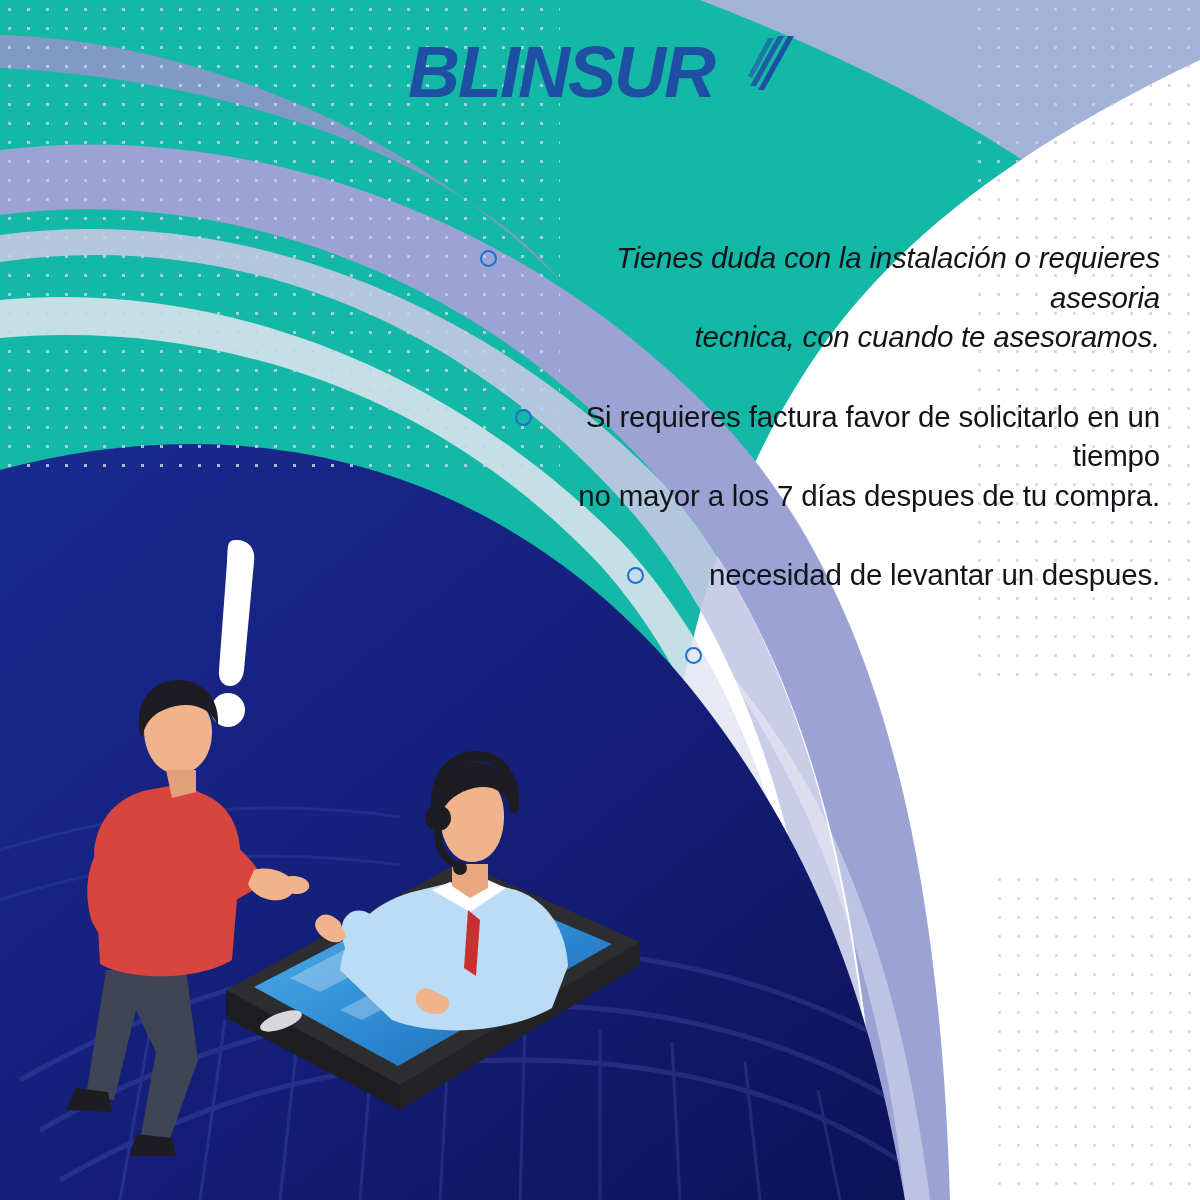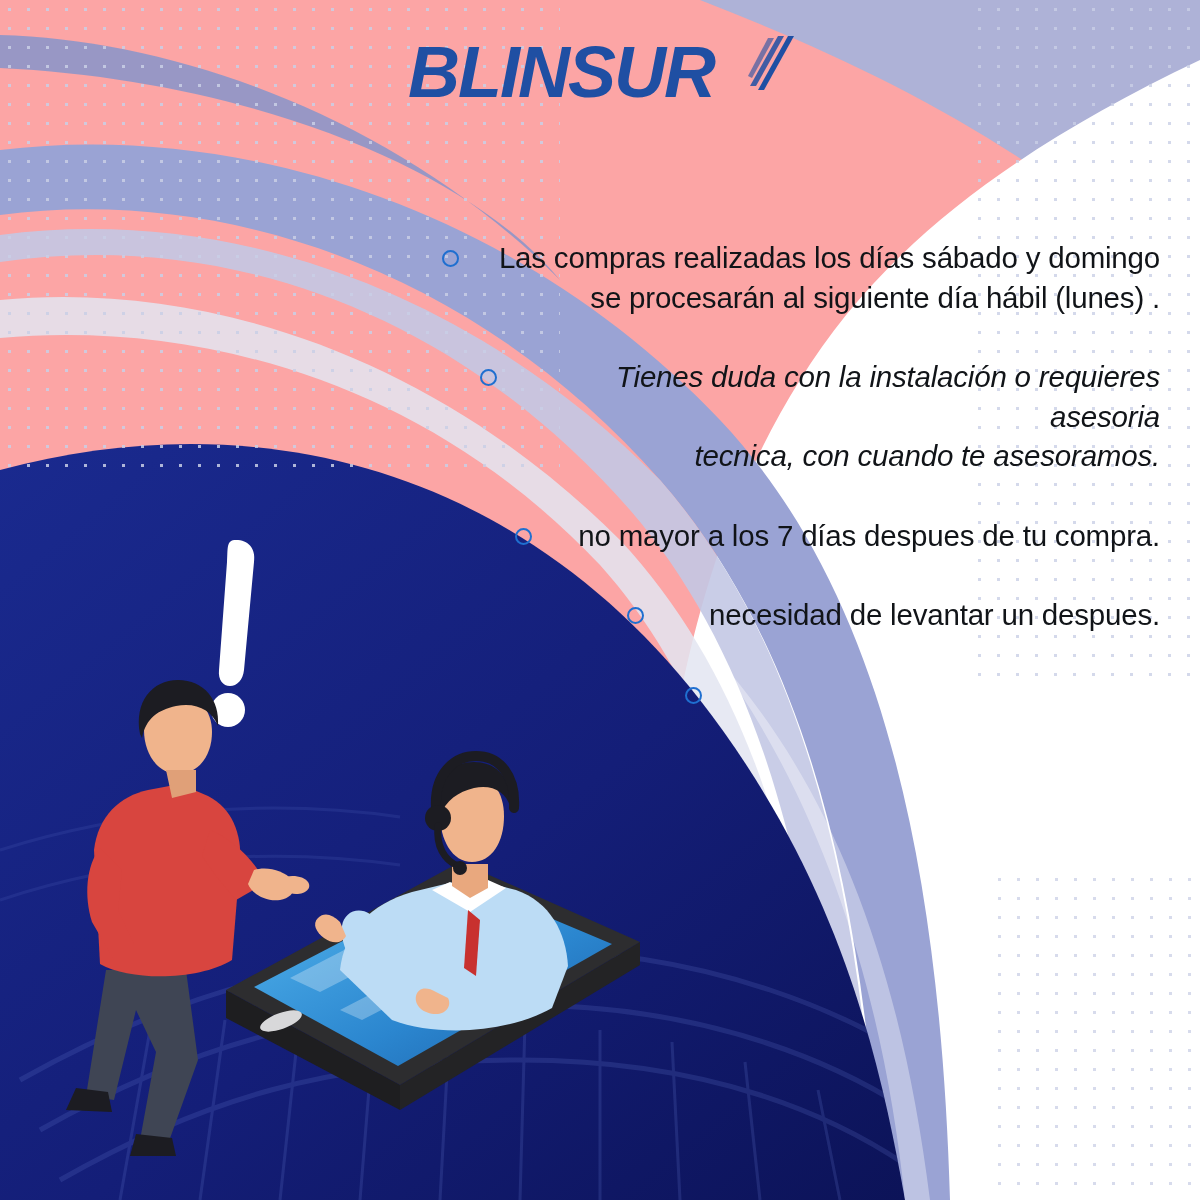--- a/index.html
+++ b/index.html
@@ -10,21 +10,21 @@
   }
   body {
     font-family: "Liberation Sans", sans-serif;
   }
 
   .poster {
     position: relative;
     width: 1200px;
     height: 1200px;
     overflow: hidden;
-    background: #fca5a5;
+    background: #14b8a6;
   }
 
   
   .dots-tl {
     position: absolute;
     left: 0;
     top: 0;
     width: 560px;
     height: 470px;
     background-image: radial-gradient(#c9cfe6 1.6px, transparent 1.7px);
@@ -210,34 +210,30 @@
       <g fill="#1f4fa3">
         <path d="M40,2 L46,2 L16,56 L10,56 Z"></path>
         <path d="M30,2 L36,2 L8,52 L2,52 Z" opacity="0.85"></path>
         <path d="M20,4 L26,4 L4,44 L0,42 Z" opacity="0.6"></path>
       </g>
     </svg>
   </div>
 
   <div class="bullets">
 
-    <div class="bullet b0">
-      <span class="dot"></span>
-      <span class="txt">Las compras realizadas los días sábado y domingo</span>
-      <span class="txt">se procesarán al siguiente día hábil (lunes) .</span>
-    </div>
 
     <div class="bullet b1">
       <span class="dot"></span>
       <span class="txt">Tienes duda con la instalación o requieres asesoria</span>
       <span class="txt">tecnica, con cuando te asesoramos.</span>
     </div>
 
     <div class="bullet b2">
       <span class="dot"></span>
+      <span class="txt">Si requieres factura favor de solicitarlo en un tiempo</span>
       <span class="txt">no mayor a los 7 días despues de tu compra.</span>
     </div>
 
     <div class="bullet b3">
       <span class="dot"></span>
       <span class="txt">necesidad de levantar un despues.</span>
     </div>
 
     <div class="bullet b4">
       <span class="dot"></span>

